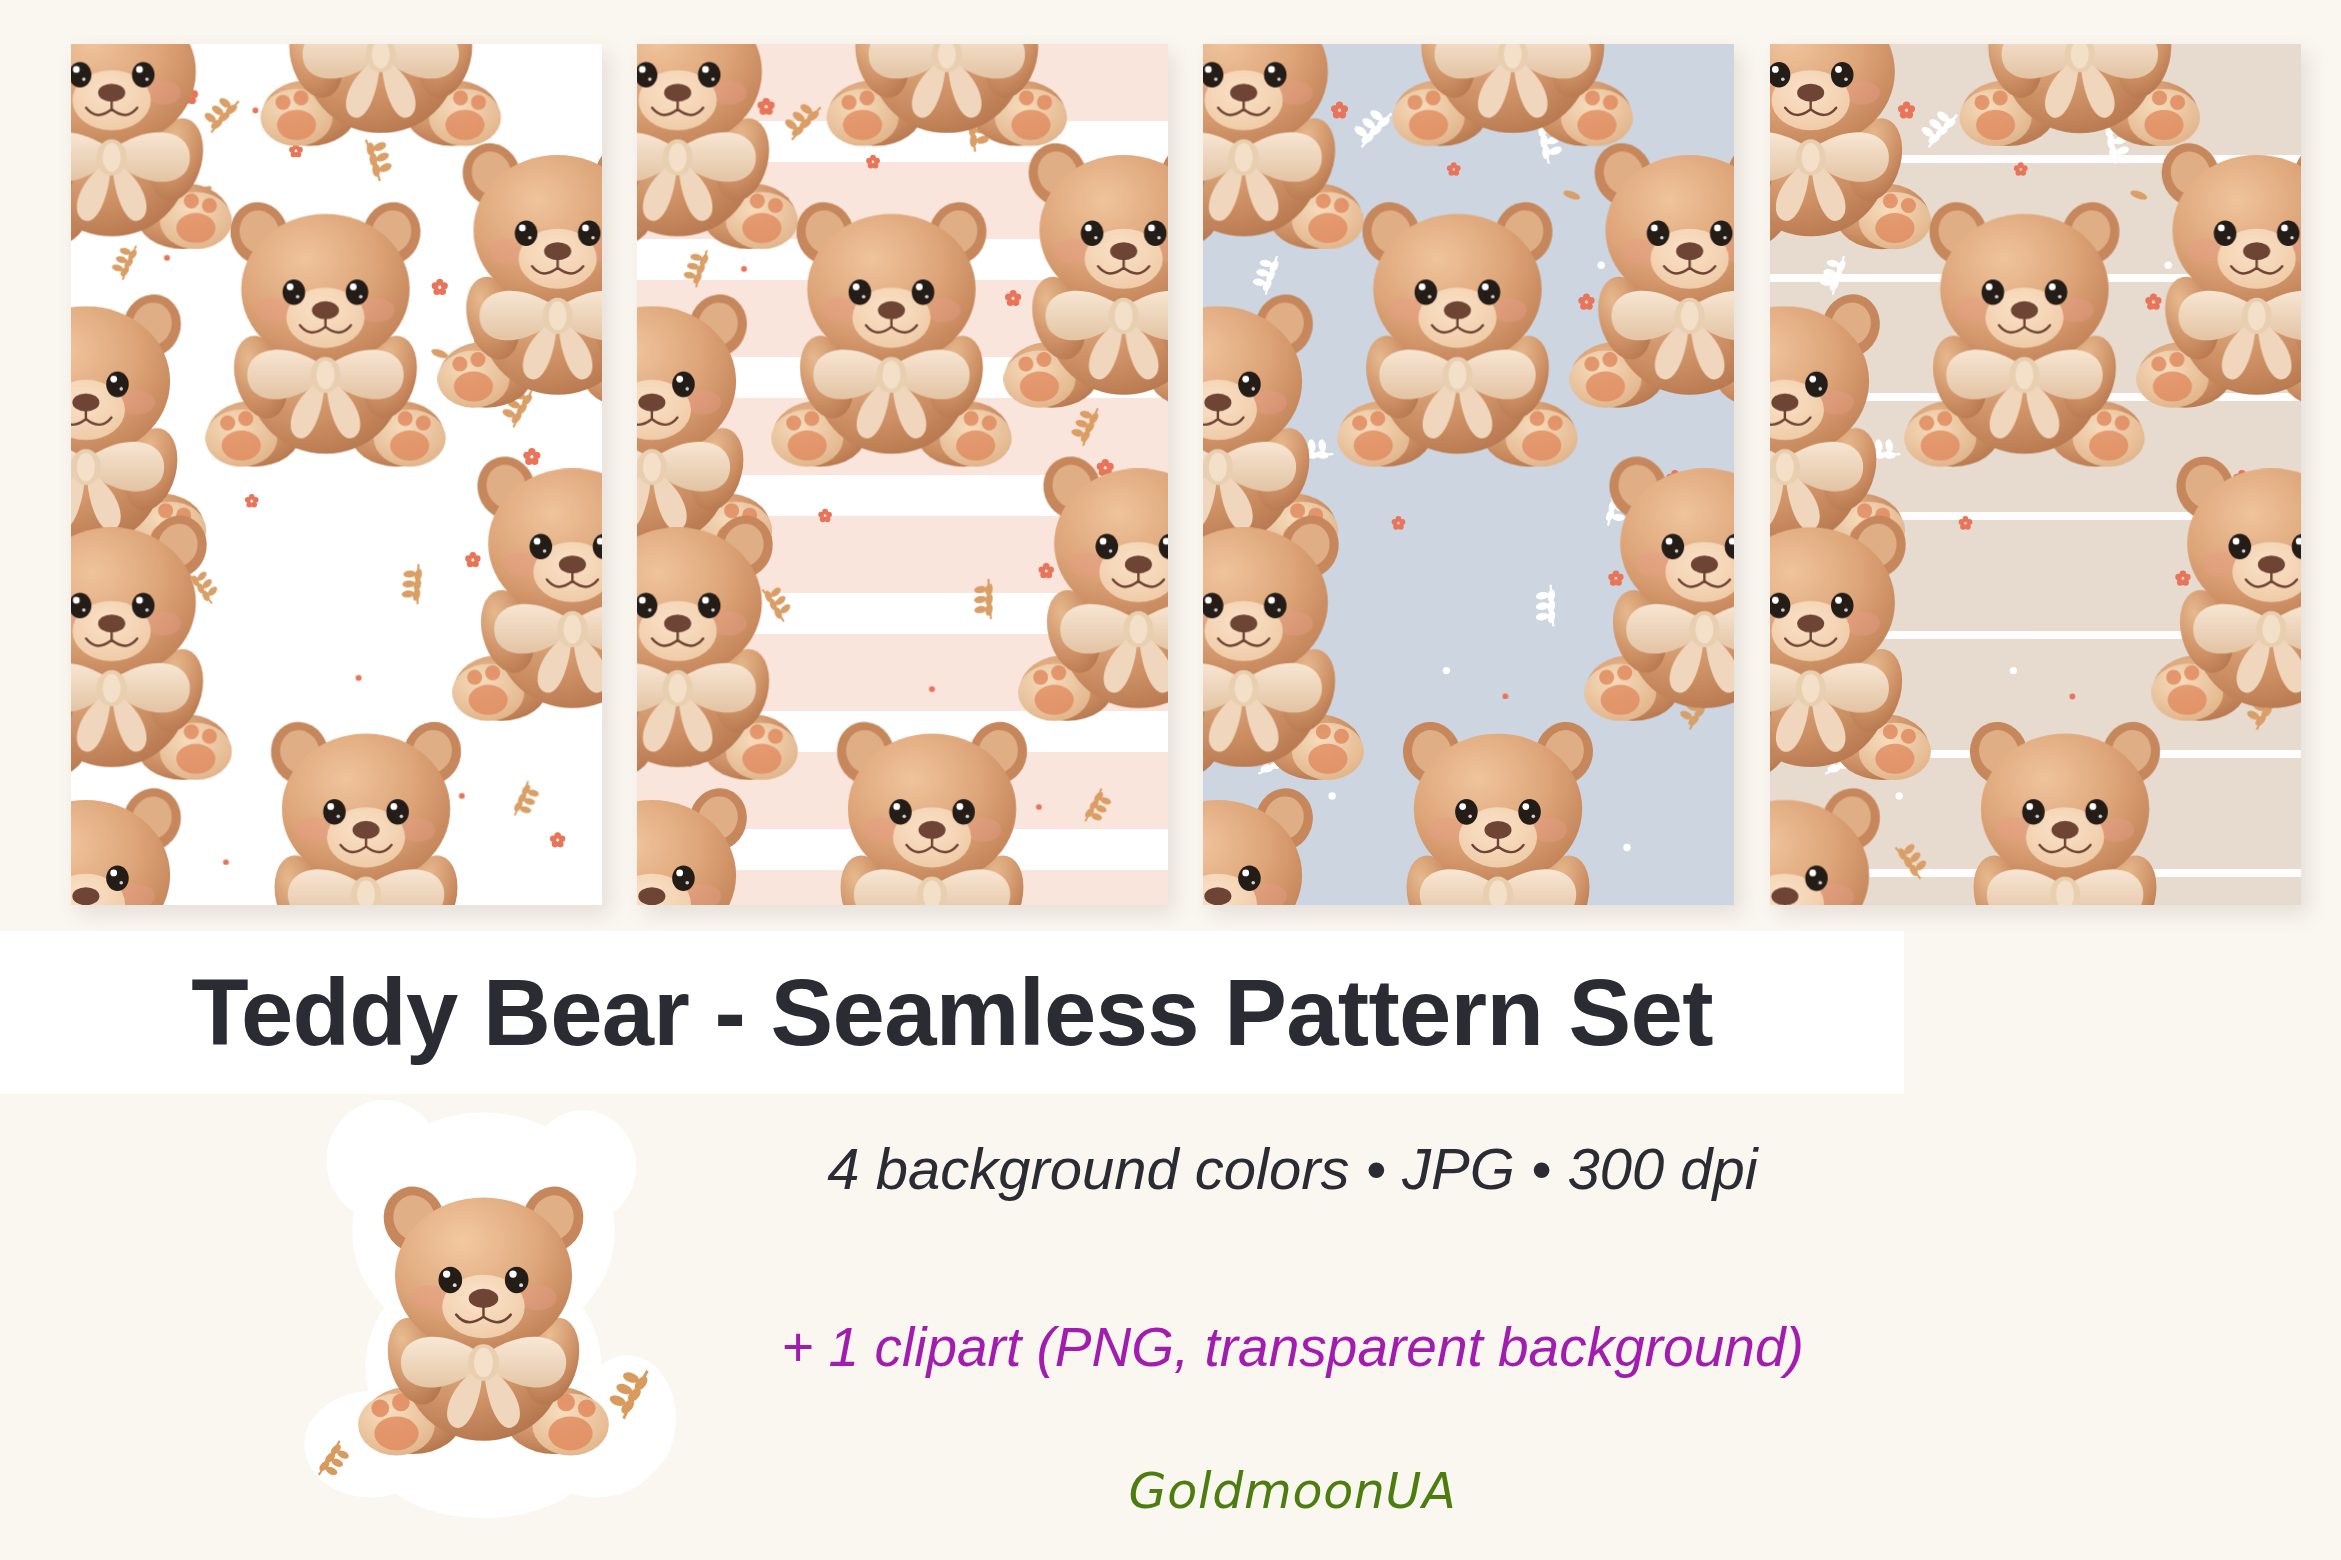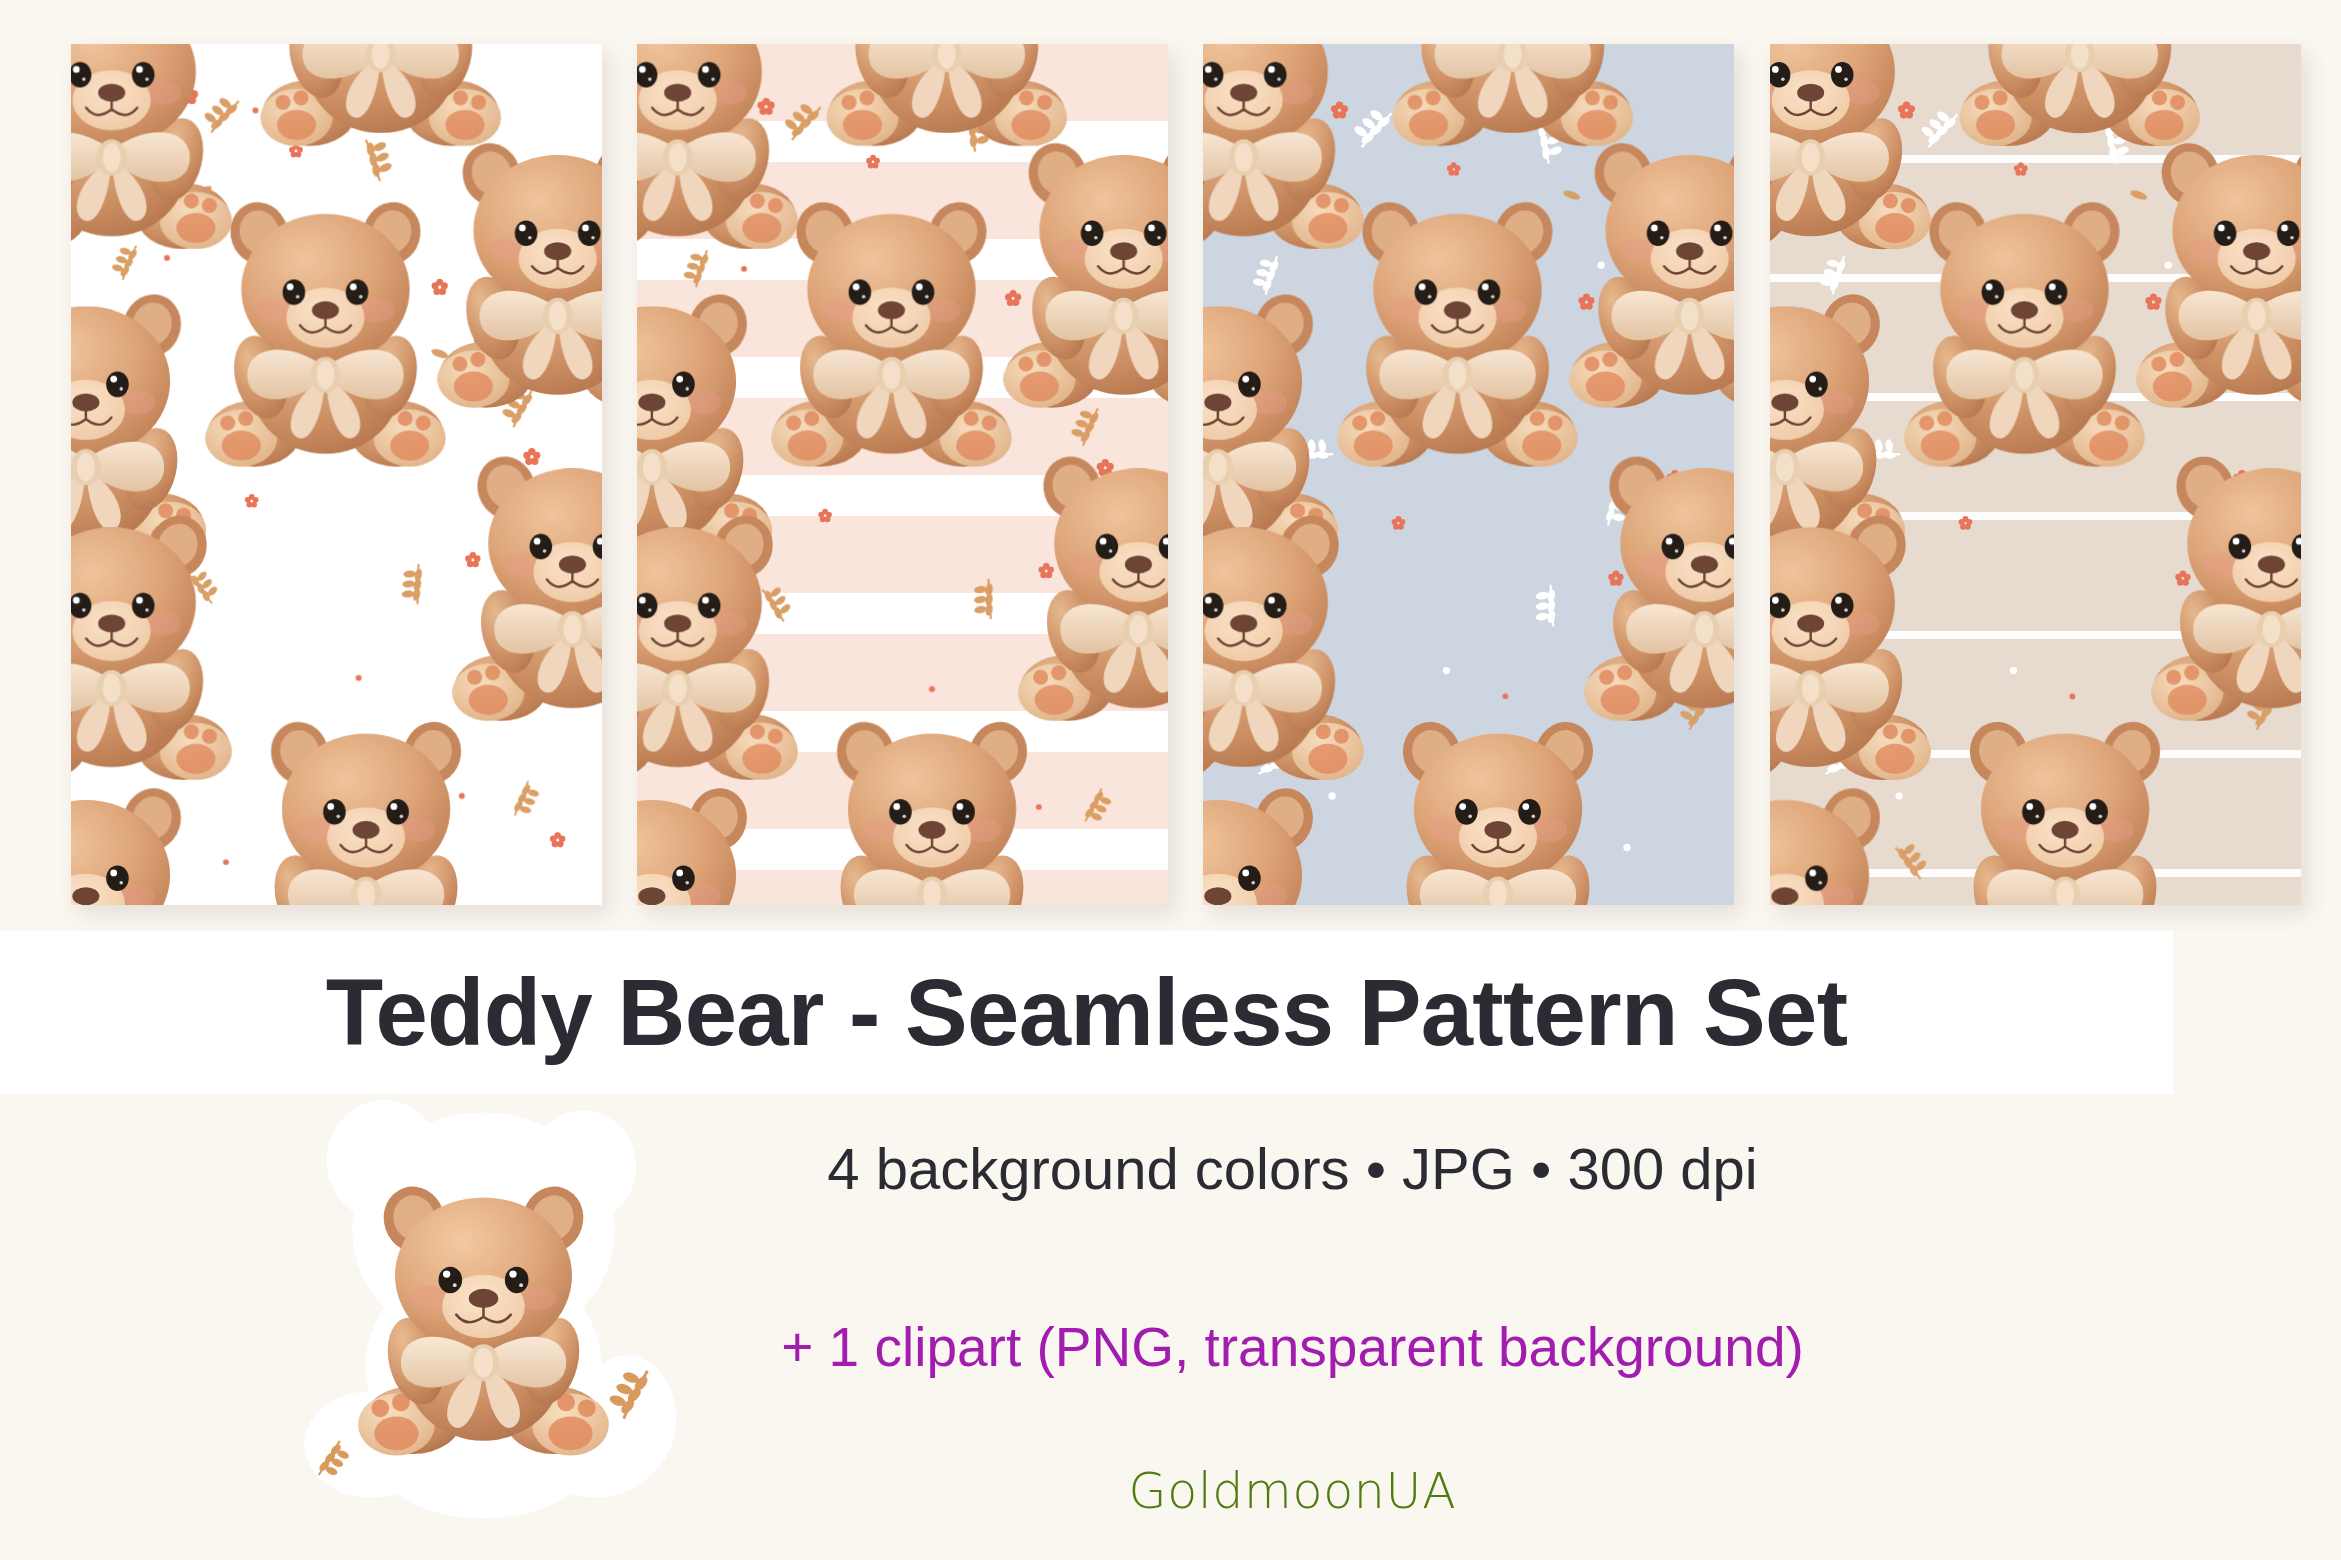--- a/index.html
+++ b/index.html
@@ -40,34 +40,35 @@
     background:repeating-linear-gradient(
       to bottom,
       rgba(255,255,255,0) 0px,
       rgba(255,255,255,0) 111px,
       rgba(255,255,255,0.95) 111px,
       rgba(255,255,255,0.95) 119px);
   }
 
   
   #title-band{
-    position:absolute; left:0; top:931px; width:2173px; height:163px;
+    position:absolute; left:0; top:931px; width:1904px; height:163px;
     background:#FFFFFF;
     display:flex; align-items:center; justify-content:center;
   }
   #page-title{
     font-size:94px; font-weight:bold; color:#2B2B33;
     letter-spacing:-0.7px; white-space:nowrap;
     font-family:"Liberation Sans", sans-serif;
   }
 
   
   #info-section{
     position:absolute; left:0; top:1094px; width:2056px; height:467px;
     background:#FAF6F0;
+    font-style:italic;
   }
   #line-formats{
     position:absolute; top:41px; left:0; width:2342px;
     text-align:center; font-size:58px; color:#2B2B33;
     padding-left:243px;
   }
   #line-clipart{
     position:absolute; top:221px; left:0; width:2342px;
     text-align:center; font-size:55px; color:#a21caf;
     padding-left:243px;

